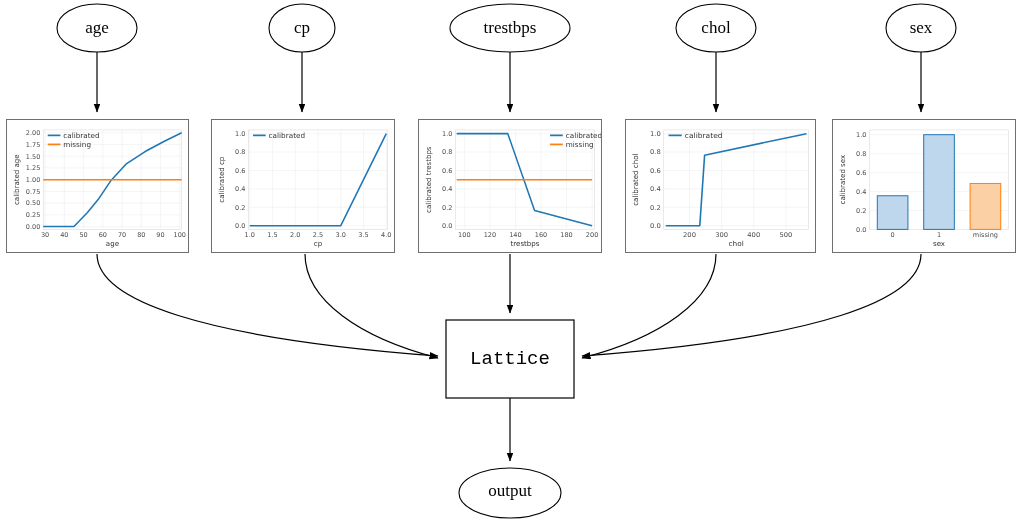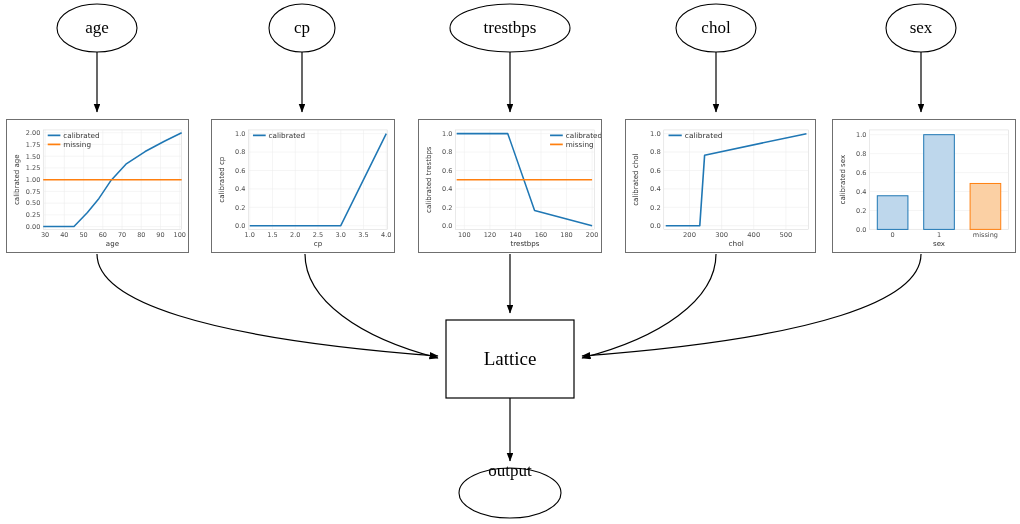--- a/index.html
+++ b/index.html
@@ -72,22 +72,22 @@
   <g>
     <ellipse cx="510" cy="493" rx="51" ry="25" fill="#fff" stroke="#000" stroke-width="1.1"></ellipse>
   </g>
 </svg>
 
 <div class="node-label" style="left:97px;top:28px;">age</div>
 <div class="node-label" style="left:302px;top:28px;">cp</div>
 <div class="node-label" style="left:510px;top:28px;">trestbps</div>
 <div class="node-label" style="left:716px;top:28px;">chol</div>
 <div class="node-label" style="left:921px;top:28px;">sex</div>
-<div class="node-label" style="left:510px;top:359px;font-size:19px;">Lattice</div>
-<div class="node-label" style="left:510px;top:471px;">output</div>
+<div class="node-label" style="left:510px;top:359px;font-size:19px;font-family:Liberation Mono, monospace;">Lattice</div>
+<div class="node-label" style="left:510px;top:491px;">output</div>
 
 <div id="panels">
     <div class="panel" style="left: 6px; top: 119px; width: 183px; height: 134px;">
       <svg viewBox="0 0 100 73" class="plot-svg" preserveAspectRatio="none">
         <rect x="0" y="0" width="100" height="73" fill="#ffffff"></rect>
         <rect x="20" y="5.5" width="76.5" height="55" fill="#ffffff" stroke="#cfcfcf" stroke-width="0.25"></rect>
         <line x1="20" y1="58.943396226415096" x2="96.5" y2="58.943396226415096" stroke="#ececec" stroke-width="0.3"></line>
         <text x="18.4" y="60.24339622641509" text-anchor="end" class="tick-txt">0.00</text>
         <line x1="20" y1="52.45754716981132" x2="96.5" y2="52.45754716981132" stroke="#ececec" stroke-width="0.3"></line>
         <text x="18.4" y="53.75754716981132" text-anchor="end" class="tick-txt">0.25</text>

